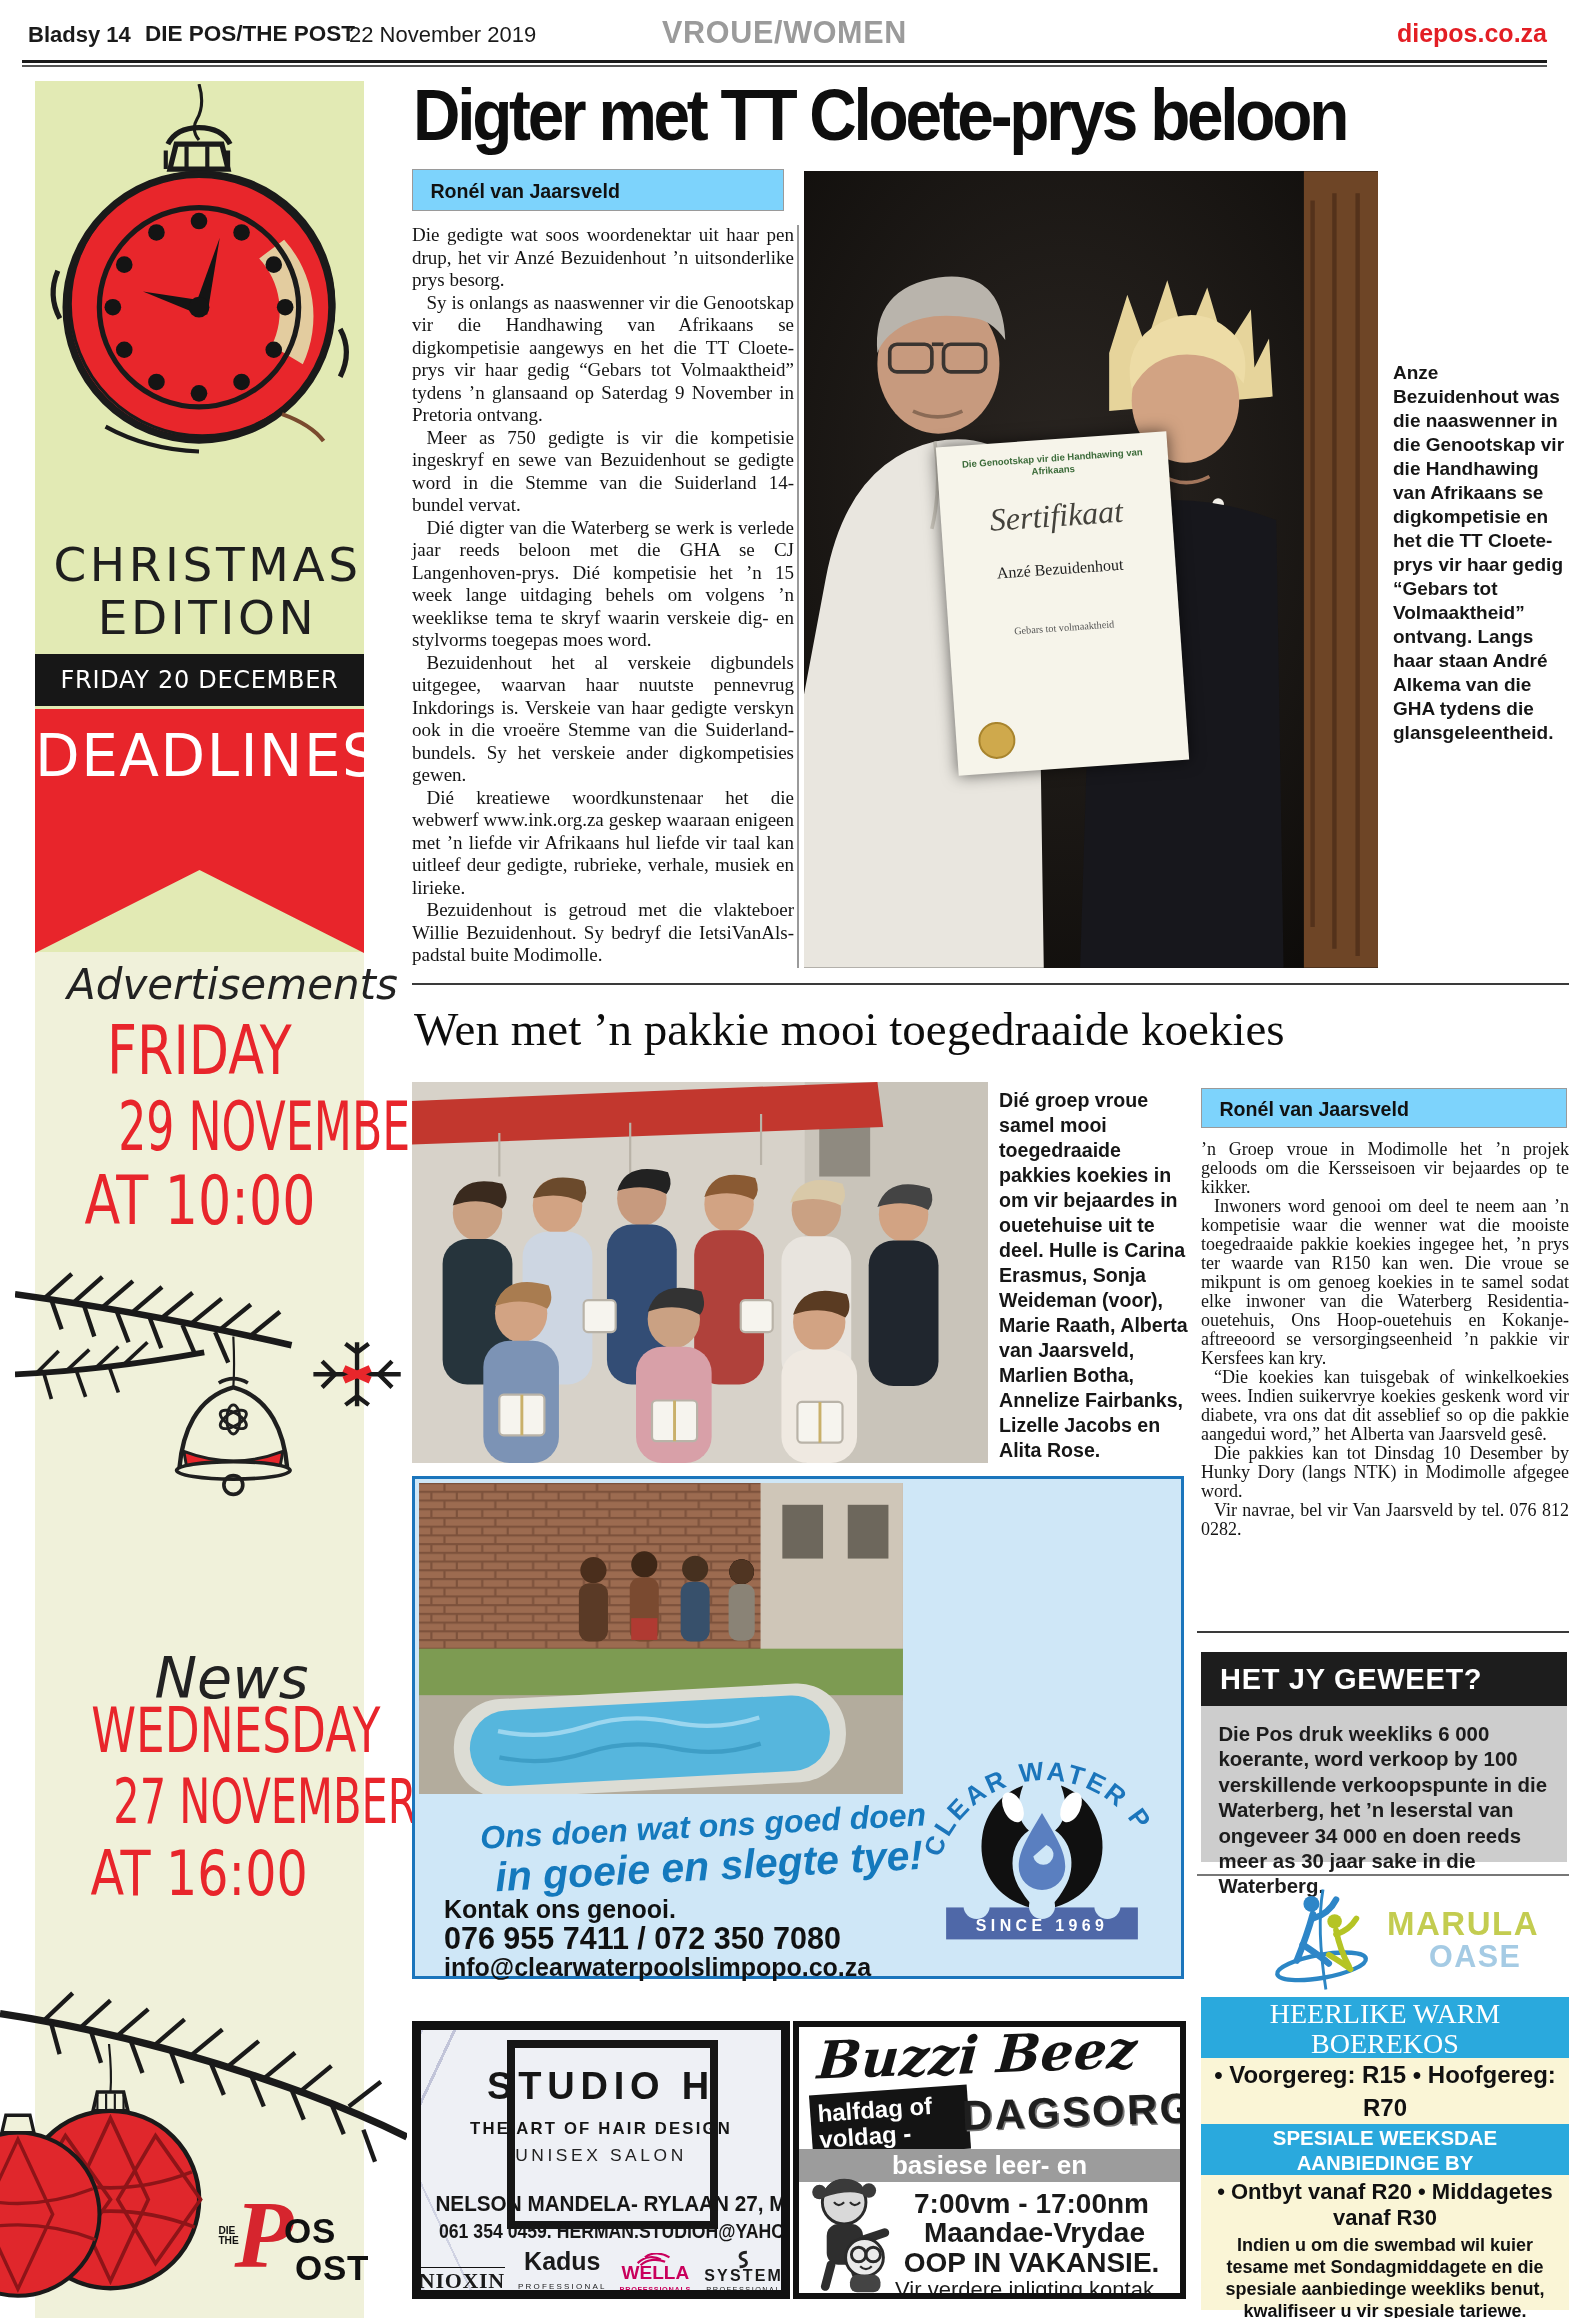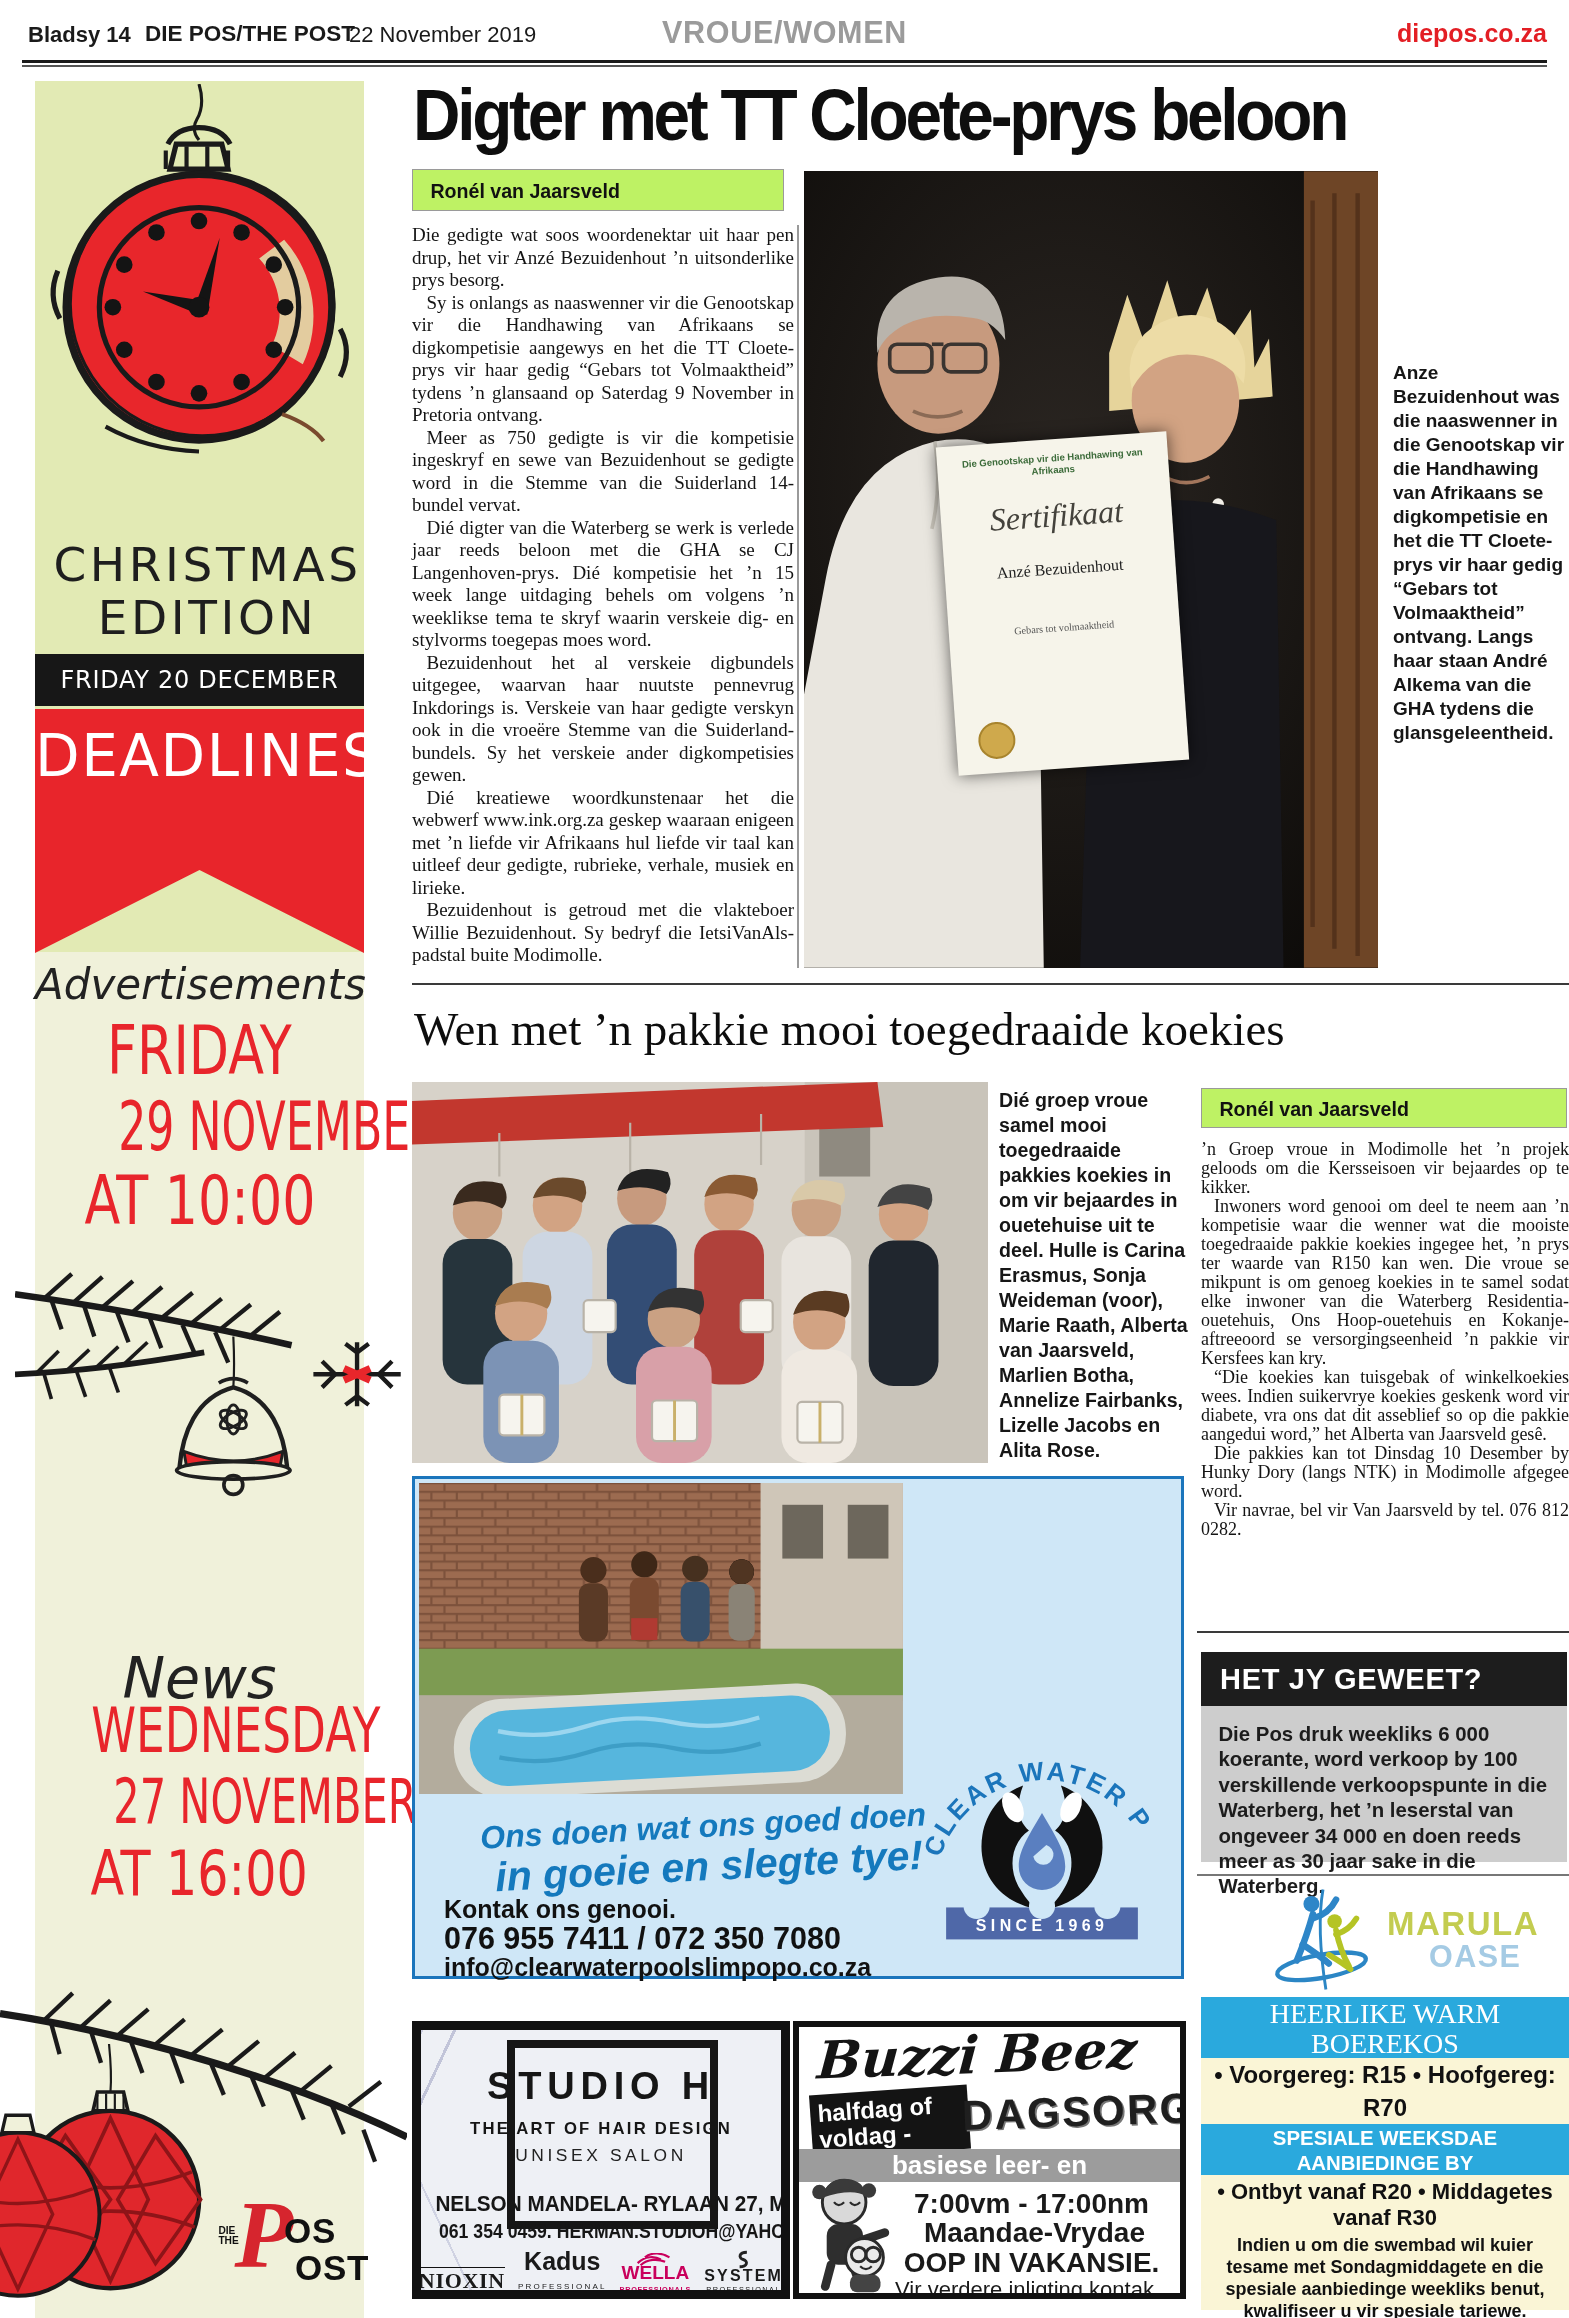--- a/index.html
+++ b/index.html
@@ -23,34 +23,34 @@
      font-size:24px;letter-spacing:0.7px;line-height:52px;text-align:center;font-family:"DejaVu Sans",sans-serif;}
   .sb-red{left:35px;top:709px;width:329px;height:244px;background:#e8252b;
      clip-path:polygon(0 0,100% 0,100% 100%,50% 66%,0 100%);}
   .sb-deadlines{width:329px;text-align:center;margin-top:13px;color:#fff;font-size:58px;
      font-family:"DejaVu Sans",sans-serif;letter-spacing:1.5px;}
   .sb-xmas{left:35px;width:329px;text-align:center;color:#1e1e1e;font-family:"DejaVu Sans",sans-serif;
      font-size:47px;letter-spacing:3.6px;margin-left:8px;}
   .sb-line{left:35px;width:329px;text-align:center;white-space:nowrap;}
   .sb-line > span{display:inline-block;transform-origin:center;}
   .red-hand{color:#e8252b;font-family:"DejaVu Sans",sans-serif;}
-  .blk-hand{color:#222;font-family:"DejaVu Sans",sans-serif;}
+  .blk-hand{color:#222;font-family:"DejaVu Sans",sans-serif;margin-left:32px;}
 
   
   .pos-logo{left:214px;top:2207px;width:160px;height:102px;}
   .pos-p{position:absolute;left:20.4px;top:-20.4px;font-family:"Liberation Serif",serif;font-style:italic;
      font-weight:bold;font-size:96px;color:#d6252e;line-height:1;}
   .pos-die{position:absolute;left:4.4px;top:19px;font-size:10.2px;font-weight:bold;line-height:10.2px;color:#111;}
   .pos-os{position:absolute;left:70px;top:4.4px;font-size:35px;font-weight:bold;color:#111;letter-spacing:0.7px;}
   .pos-ost{position:absolute;left:81px;top:41px;font-size:35px;font-weight:bold;color:#111;letter-spacing:0.7px;}
 
   
   .headline1{left:413px;top:73px;width:1156px;font-size:73px;font-weight:bold;letter-spacing:-3.6px;
      white-space:nowrap;transform:scaleX(0.9);transform-origin:left top;color:#0e0e0e;}
-  .byline-box{background:#bef264;border:0.7px solid #9a9a9a;font-size:19.6px;font-weight:bold;color:#111;}
+  .byline-box{background:#7dd3fc;border:0.7px solid #9a9a9a;font-size:19.6px;font-weight:bold;color:#111;}
   .byline1{left:412px;top:169px;width:372px;height:42px;line-height:42px;padding-left:17.4px;box-sizing:border-box;}
   .art1-text{left:412px;top:224px;width:382px;font-family:"Liberation Serif",serif;
      font-size:19px;line-height:22.5px;text-align:justify;color:#141414;}
   .art1-text p{margin:0;text-indent:14.5px;}
   .art1-text p.first{text-indent:0;}
   .colrule1{left:797px;top:225px;width:1.5px;height:743px;background:#9a9a9a;}
   .photo1{left:804px;top:171px;width:574px;height:797px;background:#15120f;overflow:hidden;}
   .caption1{left:1393px;top:361px;width:174px;font-size:19px;line-height:24px;font-weight:bold;color:#161616;}
   .certificate{position:absolute;left:143px;top:268px;width:231px;height:329px;background:#f6f4ea;
      transform:rotate(-4deg);box-shadow:0 0 16px rgba(0,0,0,.6);padding:13px 10.2px;box-sizing:border-box;text-align:center;}

